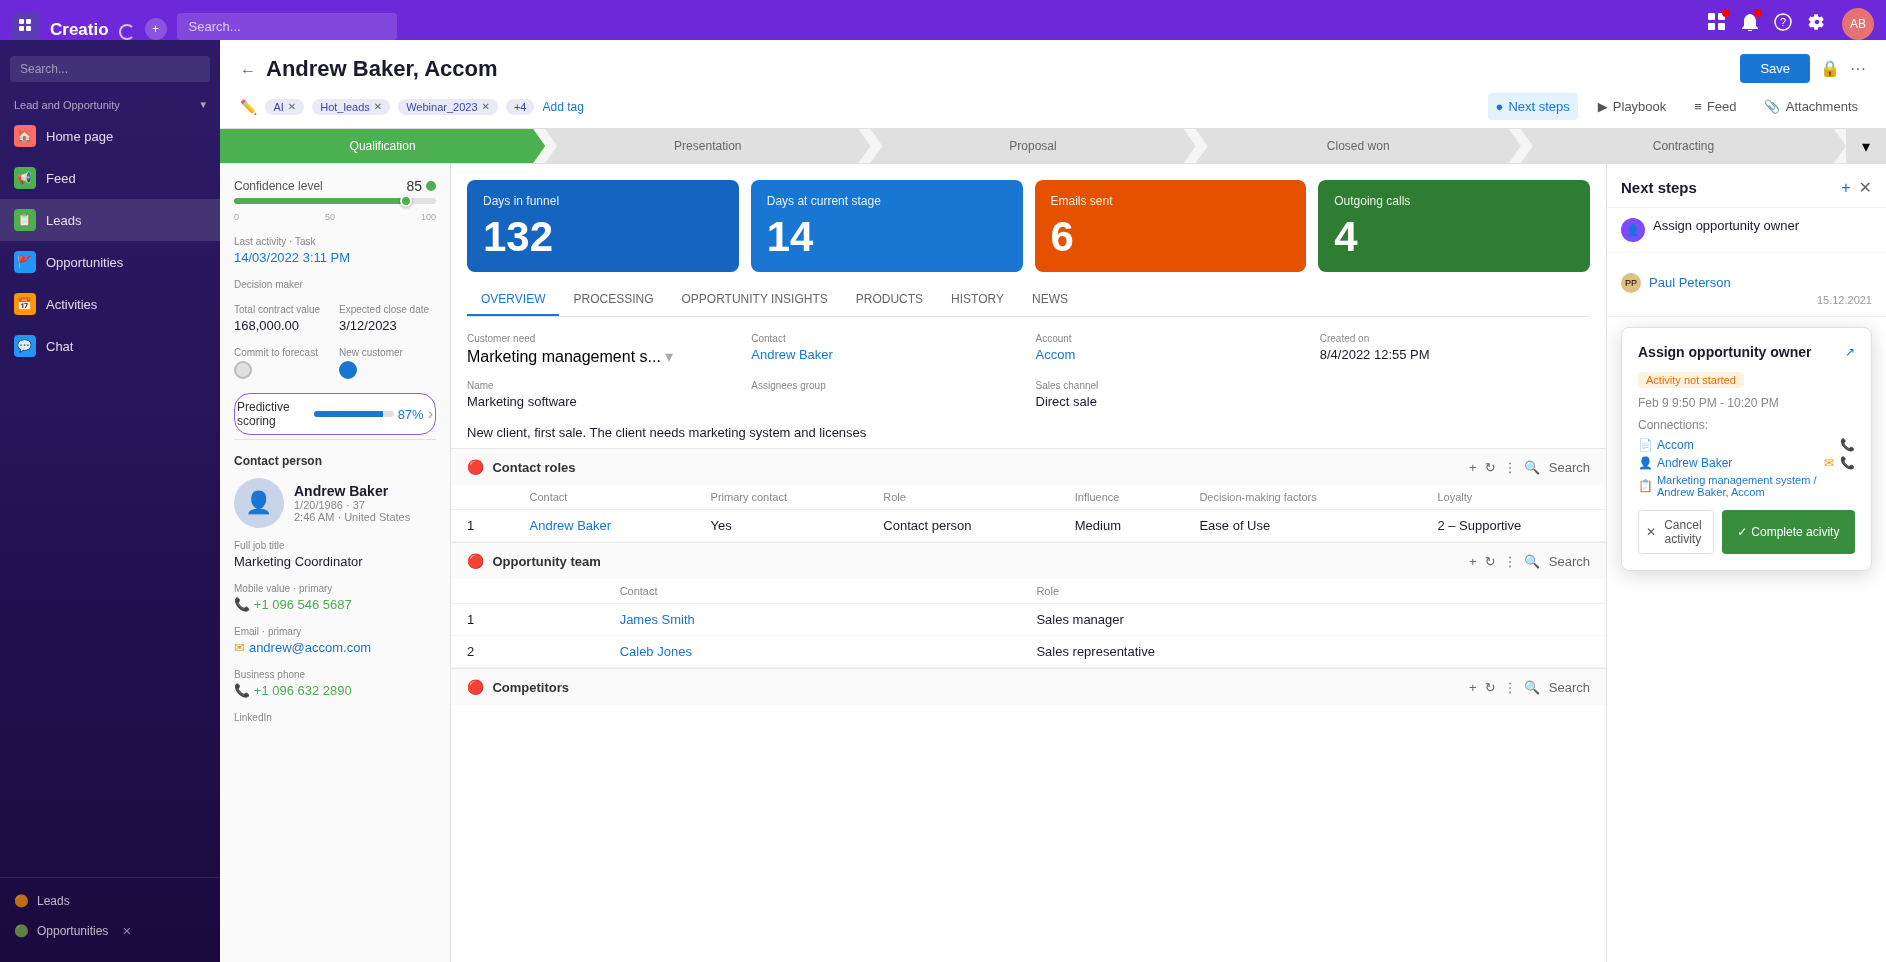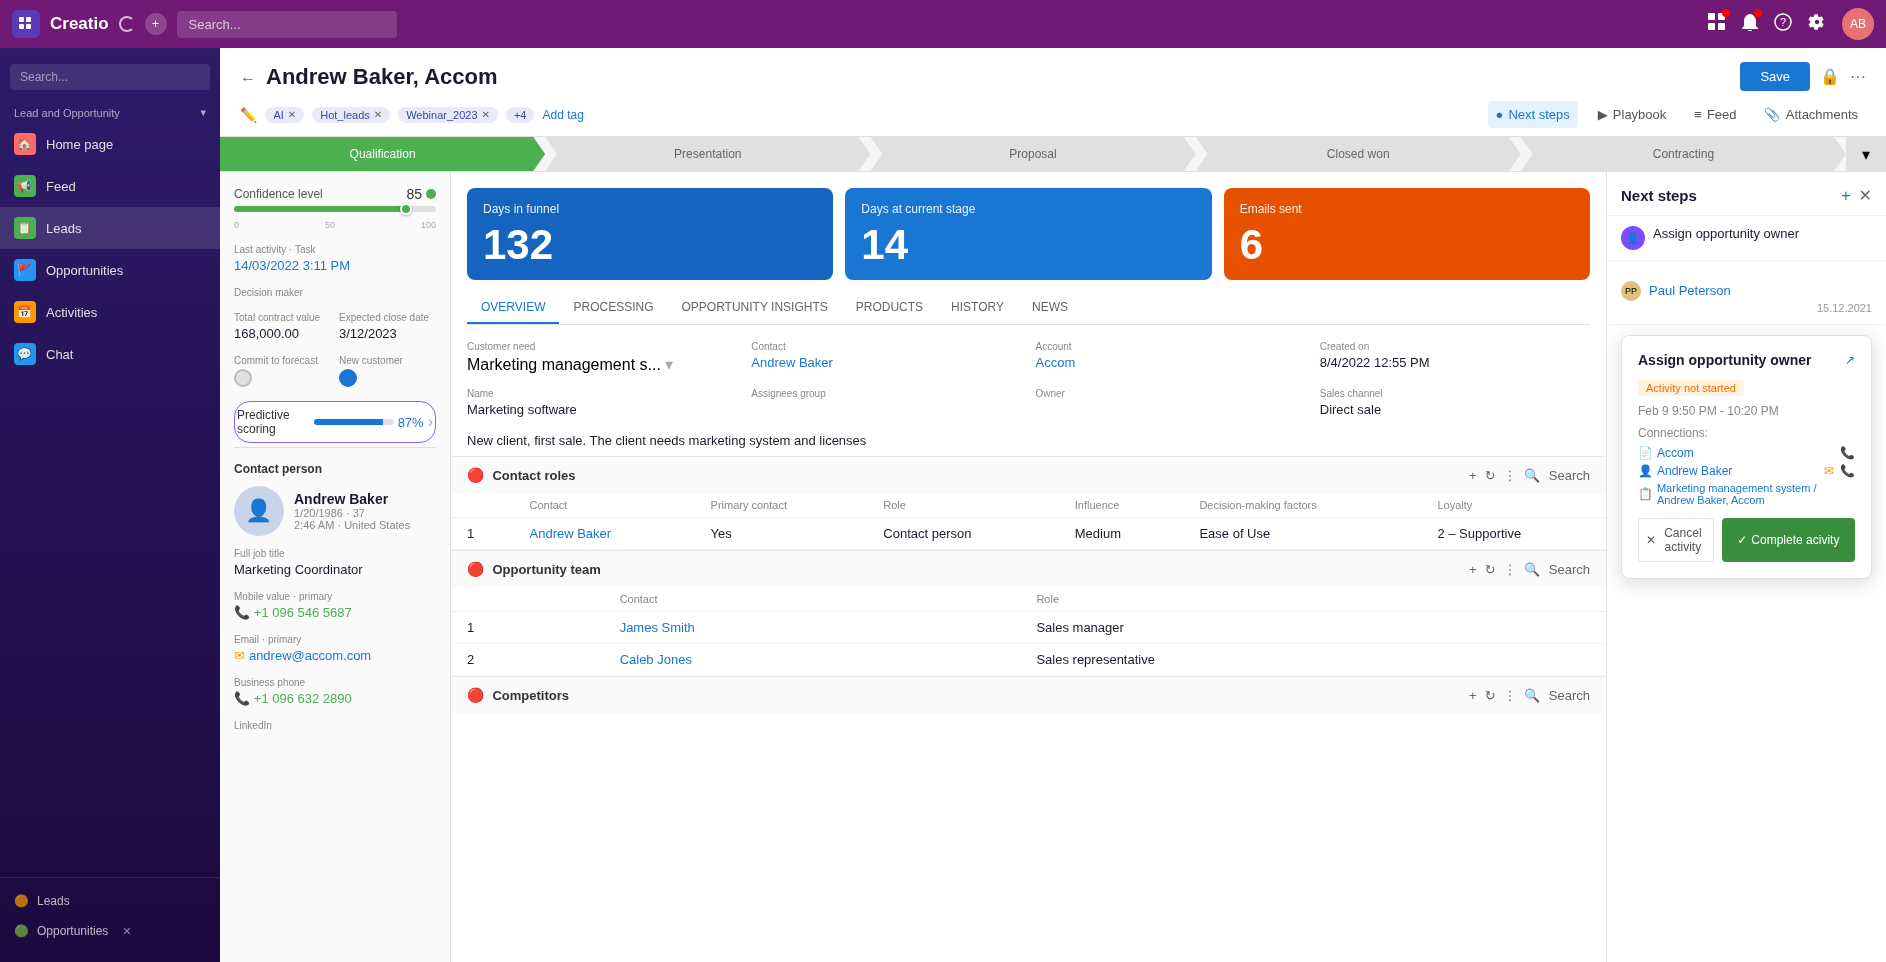--- a/index.html
+++ b/index.html
@@ -1,23 +1,23 @@
 <!DOCTYPE html>
 <html><head>
   <meta charset="utf-8">
   <style>
     * { box-sizing: border-box; margin: 0; padding: 0; font-family: -apple-system, BlinkMacSystemFont, 'Segoe UI', sans-serif; }
     body { display: flex; flex-direction: column; height: 962px; width: 1886px; overflow: hidden; background: #f0f0f0; }
 
     
     .topbar {
-      background: #701a75;
-      height: 48px;
-      display: flex;
-      align-items: center;
+      background: #6d28d9;
+      height: 40px;
+      display: flex;
+      align-items: flex-end;
       padding: 0 12px;
       gap: 10px;
       flex-shrink: 0;
     }
     .topbar-logo { color: white; font-weight: bold; font-size: 16px; display: flex; align-items: center; gap: 6px; }
     .topbar-logo-dot { width: 28px; height: 28px; background: #5a3ab5; border-radius: 6px; display: flex; align-items: center; justify-content: center; }
     .topbar-search {
       background: rgba(255,255,255,0.15);
       border: none;
       border-radius: 4px;
@@ -578,20 +578,24 @@
             <div class="kpi-value">132</div>
           </div>
           <div class="kpi-card blue2">
             <div class="kpi-label">Days at current stage</div>
             <div class="kpi-value">14</div>
           </div>
           <div class="kpi-card orange">
             <div class="kpi-label">Emails sent</div>
             <div class="kpi-value">6</div>
           </div>
+          <div class="kpi-card green">
+            <div class="kpi-label">Outgoing calls</div>
+            <div class="kpi-value">4</div>
+          </div>
         </div>
 
         <div class="tabs-bar">
           <div class="tab active">OVERVIEW</div>
           <div class="tab">PROCESSING</div>
           <div class="tab">OPPORTUNITY INSIGHTS</div>
           <div class="tab">PRODUCTS</div>
           <div class="tab">HISTORY</div>
           <div class="tab">NEWS</div>
         </div>
@@ -615,24 +619,20 @@
           <div class="detail-field">
             <div class="detail-label">Created on</div>
             <div class="detail-value">8/4/2022 12:55 PM</div>
           </div>
           <div class="detail-field">
             <div class="detail-label">Name</div>
             <div class="detail-value">Marketing software</div>
           </div>
           <div class="detail-field">
             <div class="detail-label">Assignees group</div>
-            <div class="detail-value"></div>
-          </div>
-          <div class="detail-field">
-            <div class="detail-label">Owner</div>
             <div class="detail-value"></div>
           </div>
           <div class="detail-field">
             <div class="detail-label">Sales channel</div>
             <div class="detail-value">Direct sale</div>
           </div>
         </div>
 
         <div class="comment-section">
           <div class="comment-text">New client, first sale. The client needs marketing system and licenses</div>

